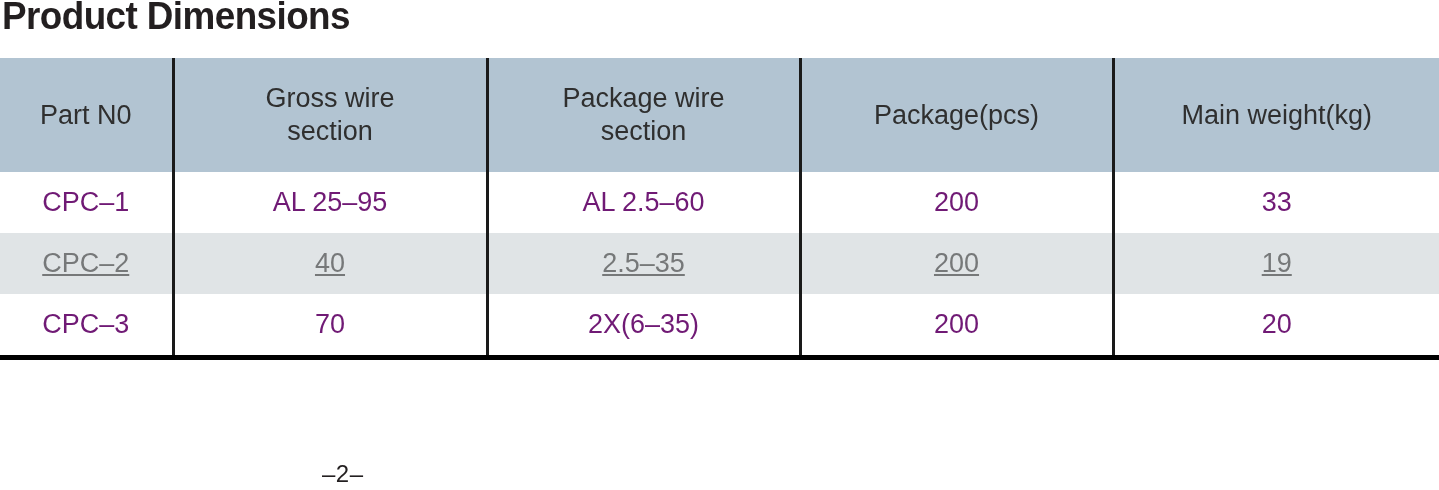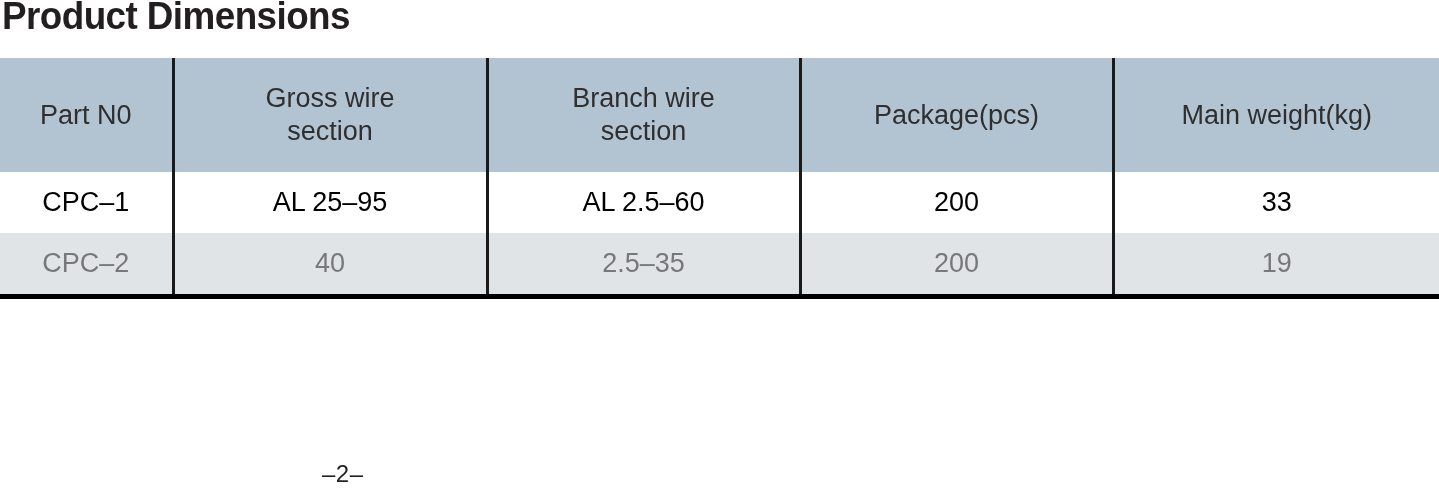--- a/index.html
+++ b/index.html
@@ -73,27 +73,28 @@
   thead th {
     background: #b2c4d2;
     height: 114px;
     font-size: 27px;
     color: #2f2f2f;
   }
 
   tbody td {
     height: 61px;
     font-size: 27px;
-    color: #000000;
+    color: #701a75;
     background: #ffffff;
   }
 
   tbody tr.alt td {
     background: #e0e4e6;
     color: #767879;
+    text-decoration: underline;
   }
 
   .hdr-line2 { display: block; }
 
   
   .page-number {
     position: absolute;
     left: 322px;
     top: 460px;
     font-size: 24px;
@@ -119,21 +120,21 @@
     <thead>
       <tr>
         <th>
           <span>Part N0</span>
         </th>
         <th>
           <span>Gross wire</span>
           <span class="hdr-line2">section</span>
         </th>
         <th>
-          <span>Branch wire</span>
+          <span>Package wire</span>
           <span class="hdr-line2">section</span>
         </th>
         <th>
           <span>Package(pcs)</span>
         </th>
         <th>
           <span>Main weight(kg)</span>
         </th>
       </tr>
     </thead>
@@ -145,18 +146,25 @@
         <td>200</td>
         <td>33</td>
       </tr>
       <tr class="alt">
         <td>CPC–2</td>
         <td>40</td>
         <td>2.5–35</td>
         <td>200</td>
         <td>19</td>
       </tr>
+      <tr>
+        <td>CPC–3</td>
+        <td>70</td>
+        <td>2X(6–35)</td>
+        <td>200</td>
+        <td>20</td>
+      </tr>
     </tbody>
   </table>
 
   <div class="page-number">–2–</div>
 
 </div>
 
 </body></html>

